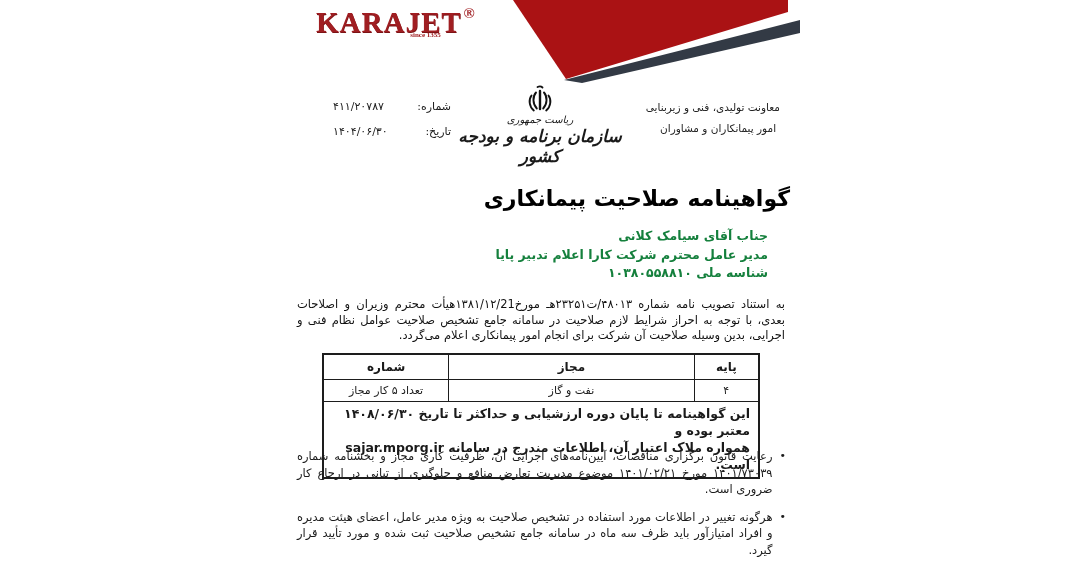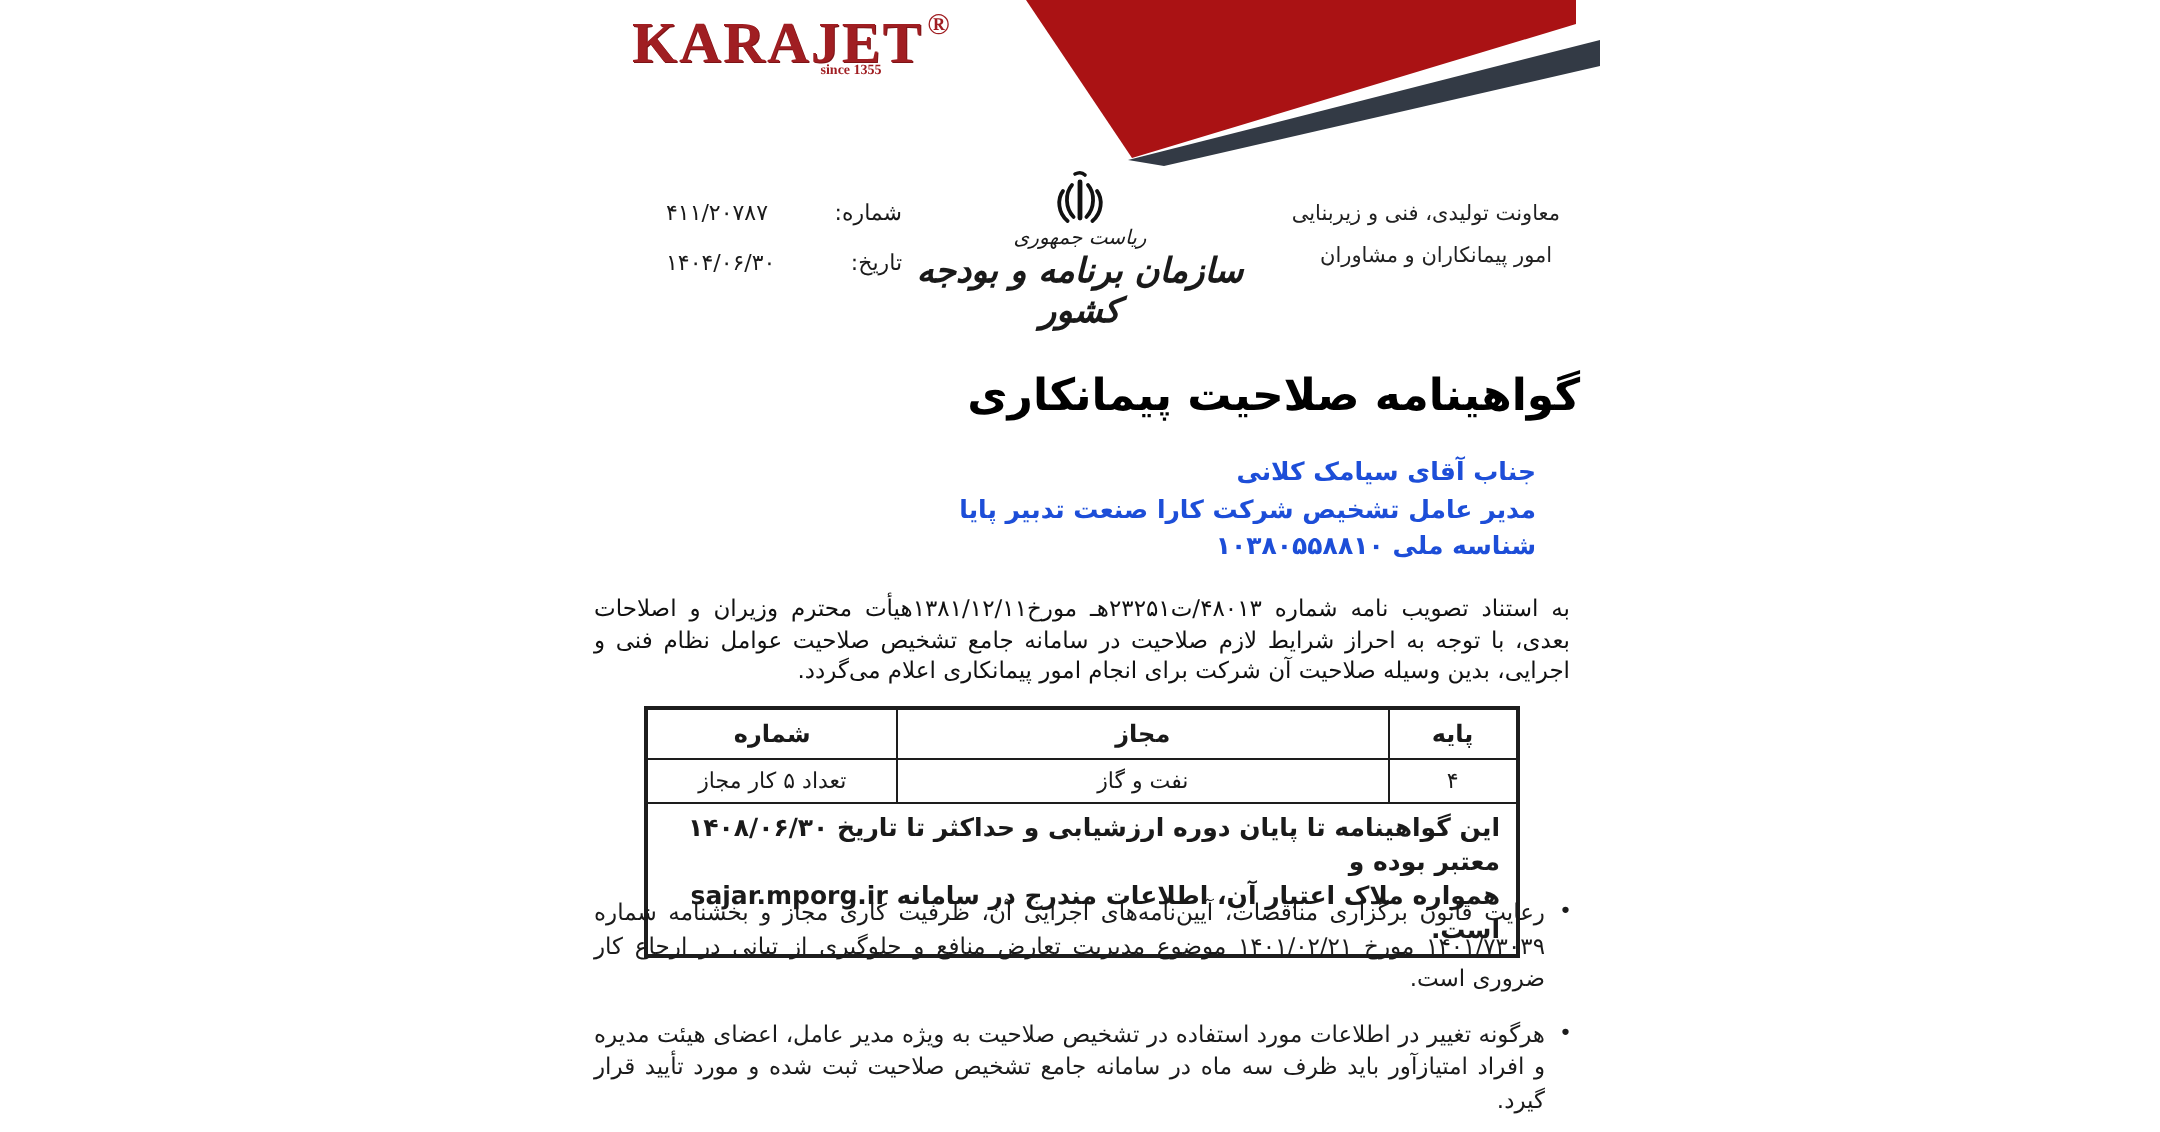--- a/index.html
+++ b/index.html
@@ -22,21 +22,21 @@
   .emblem-block svg{display:block;margin:0 auto;}
   .org-small{font-size:10px;margin-top:0;}
   .org-name{font-size:17px;font-weight:bold;margin-top:1px;}
   .dept-block{position:absolute;left:660px;top:101px;width:120px;text-align:left;
               direction:rtl;font-size:10.5px;color:#222;}
   .dept-line{margin-bottom:9px;white-space:nowrap;}
   
   .title{position:absolute;top:186px;left:290px;width:500px;text-align:right;
          font-size:22px;font-weight:bold;color:#000;direction:rtl;}
   .addressee{position:absolute;top:227px;right:312px;text-align:right;direction:rtl;
-             font-weight:bold;font-size:12.5px;line-height:18.5px;color:#1d4ed8;}
+             font-weight:bold;font-size:12.5px;line-height:18.5px;color:#15803d;}
   
   .body-par{position:absolute;top:297px;left:297px;width:488px;direction:rtl;
             text-align:justify;font-size:11.5px;line-height:15.5px;color:#111;}
   
   .cert-table{position:absolute;top:353px;left:322px;width:438px;direction:rtl;
               border-collapse:collapse;border:2px solid #1d1d1d;}
   .cert-table th,.cert-table td{border:1px solid #1d1d1d;text-align:center;padding:2px 4px;}
   .cert-table th{font-size:12px;font-weight:bold;height:20px;}
   .cert-table td{font-size:11px;height:17px;}
   .col-base{width:58px;}
@@ -92,25 +92,25 @@
 
   <div class="dept-block">
     <div class="dept-line">معاونت تولیدی، فنی و زیربنایی</div>
     <div class="dept-line">امور پیمانکاران و مشاوران</div>
   </div>
 
   <div class="title">گواهینامه صلاحیت پیمانکاری</div>
 
   <div class="addressee">
     <div>جناب آقای سیامک کلانی</div>
-    <div>مدیر عامل تشخیص شرکت کارا صنعت تدبیر پایا</div>
+    <div>مدیر عامل محترم شرکت کارا اعلام تدبیر پایا</div>
     <div>شناسه ملی ۱۰۳۸۰۵۵۸۸۱۰</div>
   </div>
 
-  <div class="body-par">به استناد تصویب نامه شماره ۴۸۰۱۳/ت۲۳۲۵۱هـ مورخ۱۳۸۱/۱۲/۱۱هیأت محترم وزیران و اصلاحات بعدی، با توجه به احراز شرایط لازم صلاحیت در سامانه جامع تشخیص صلاحیت عوامل نظام فنی و اجرایی، بدین وسیله صلاحیت آن شرکت برای انجام امور پیمانکاری اعلام می‌گردد.</div>
+  <div class="body-par">به استناد تصویب نامه شماره ۴۸۰۱۳/ت۲۳۲۵۱هـ مورخ۱۳۸۱/۱۲/21هیأت محترم وزیران و اصلاحات بعدی، با توجه به احراز شرایط لازم صلاحیت در سامانه جامع تشخیص صلاحیت عوامل نظام فنی و اجرایی، بدین وسیله صلاحیت آن شرکت برای انجام امور پیمانکاری اعلام می‌گردد.</div>
 
   <table class="cert-table">
     <tbody>
         <tr>
       <th class="col-base">پایه</th>
       <th class="col-field">مجاز</th>
       <th class="col-capacity">شماره</th>
     </tr>
     <tr>
       <td>۴</td>

